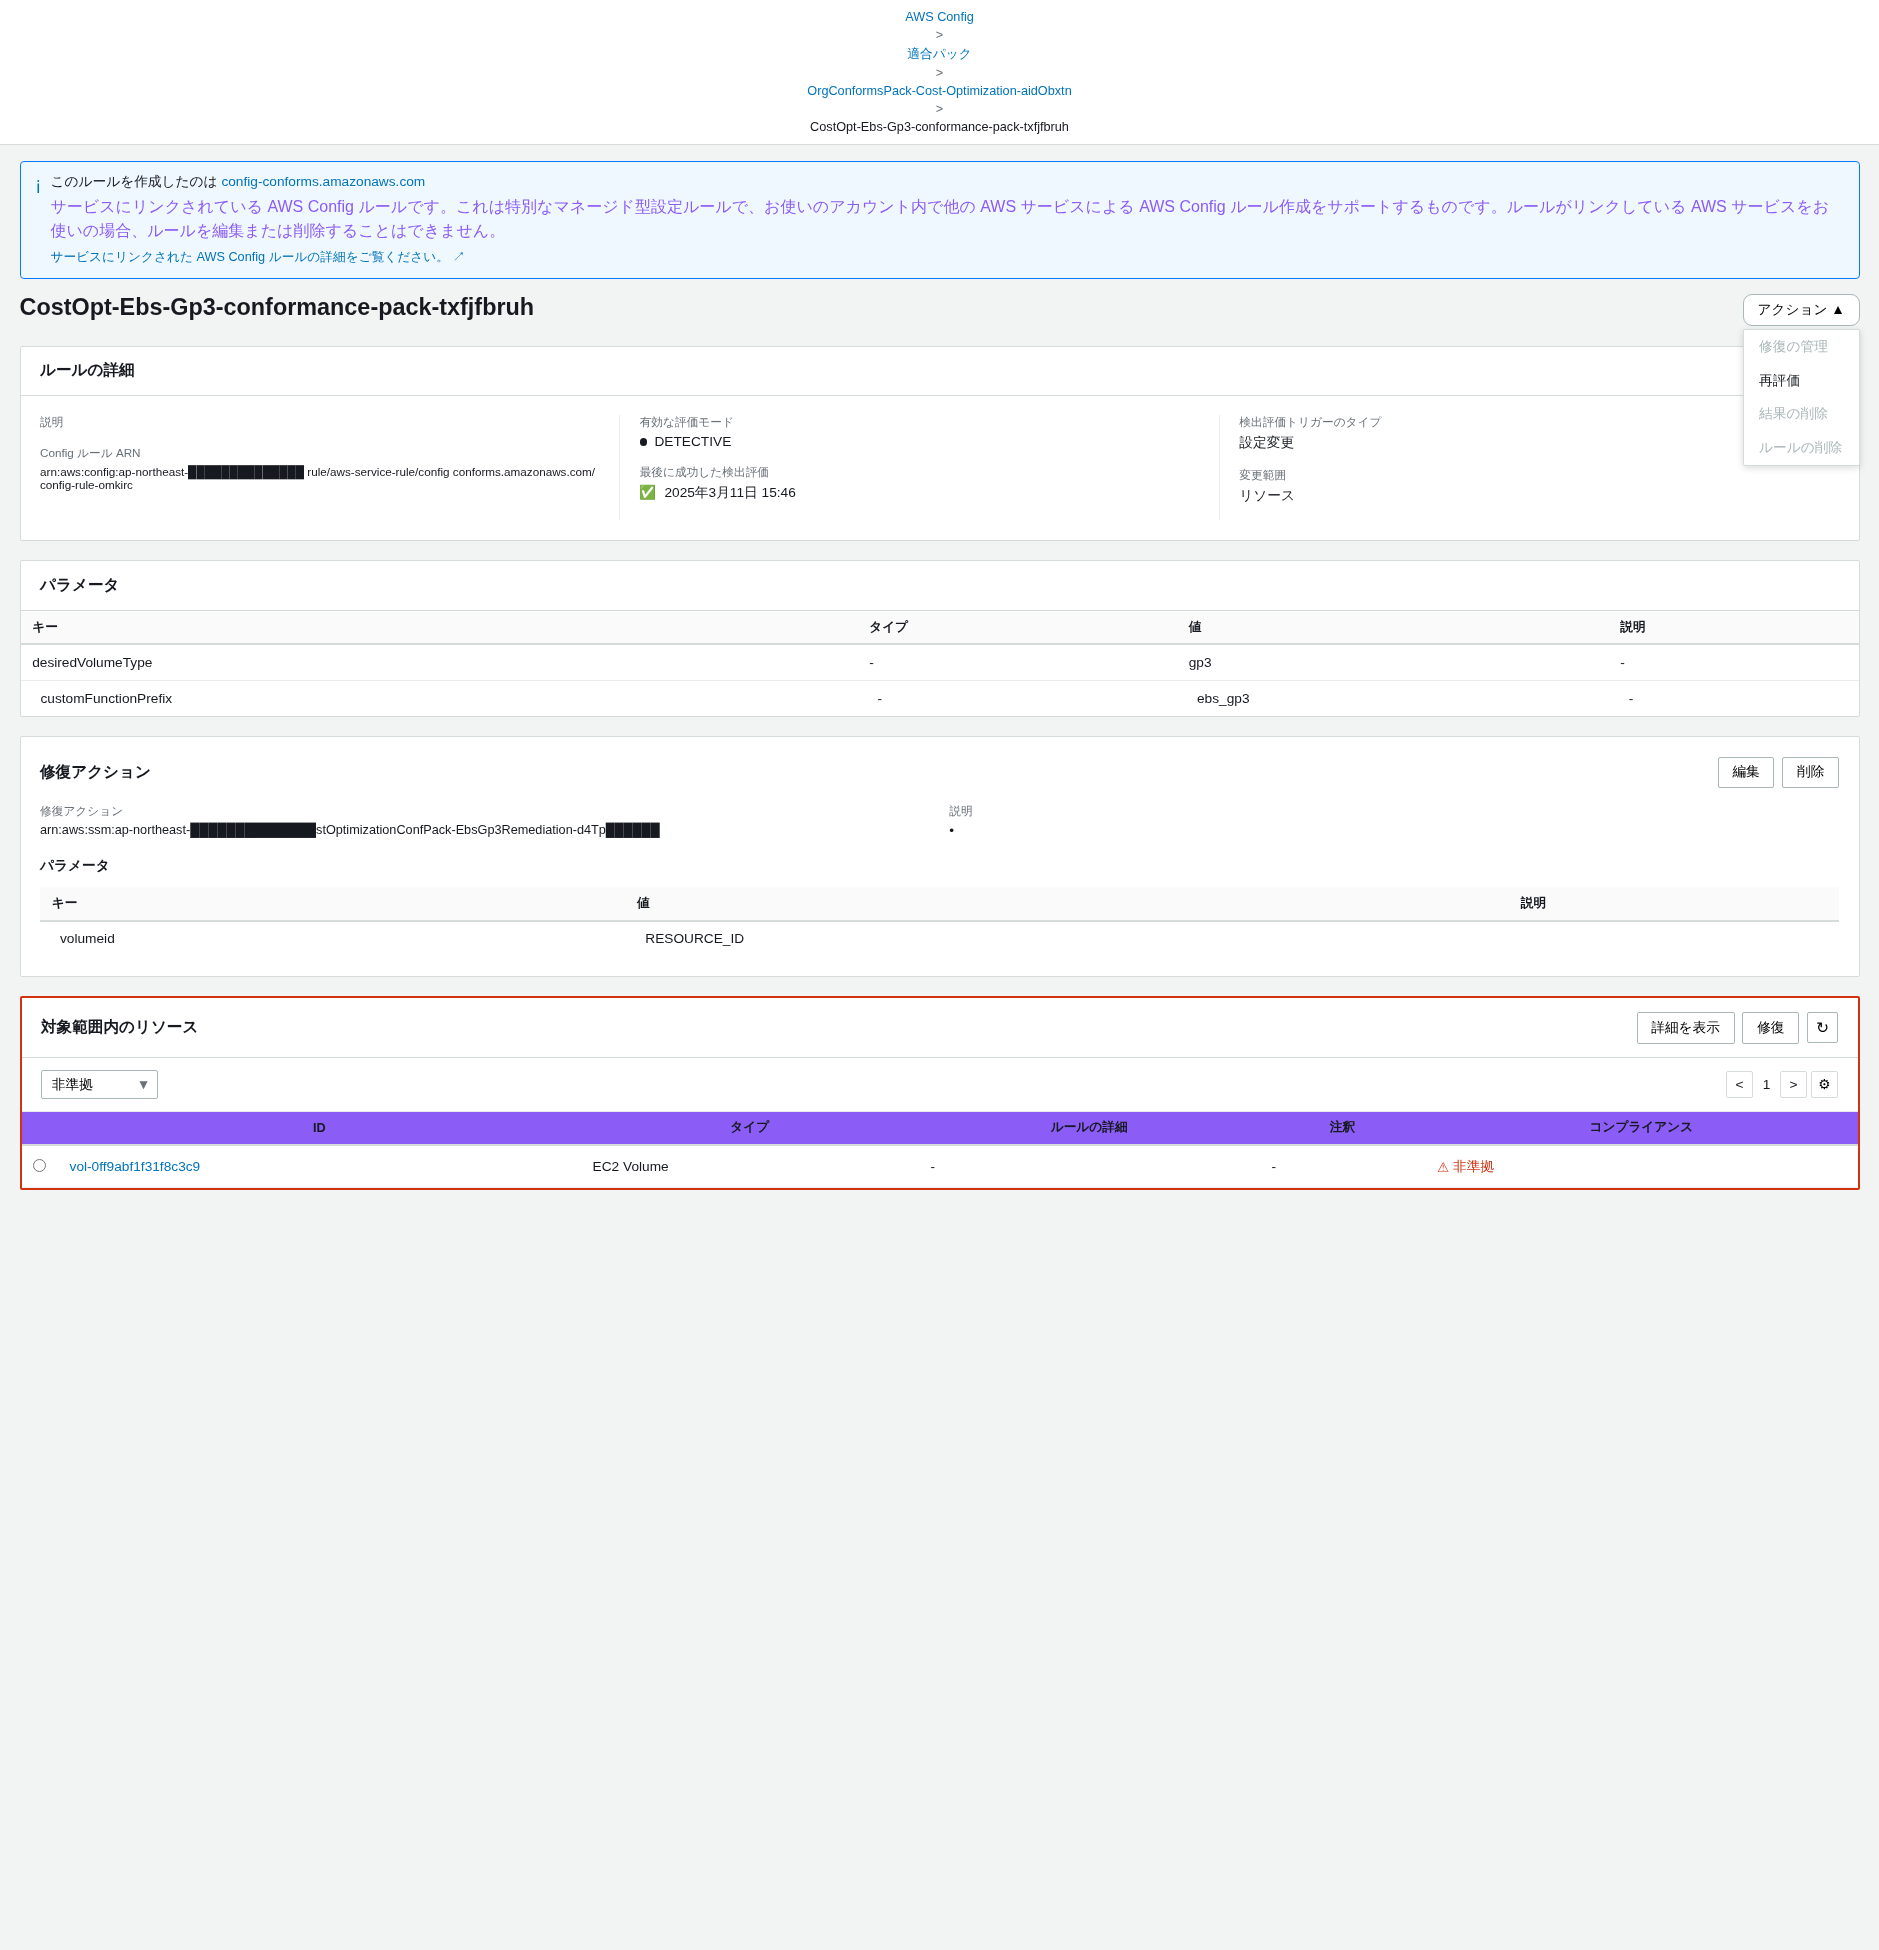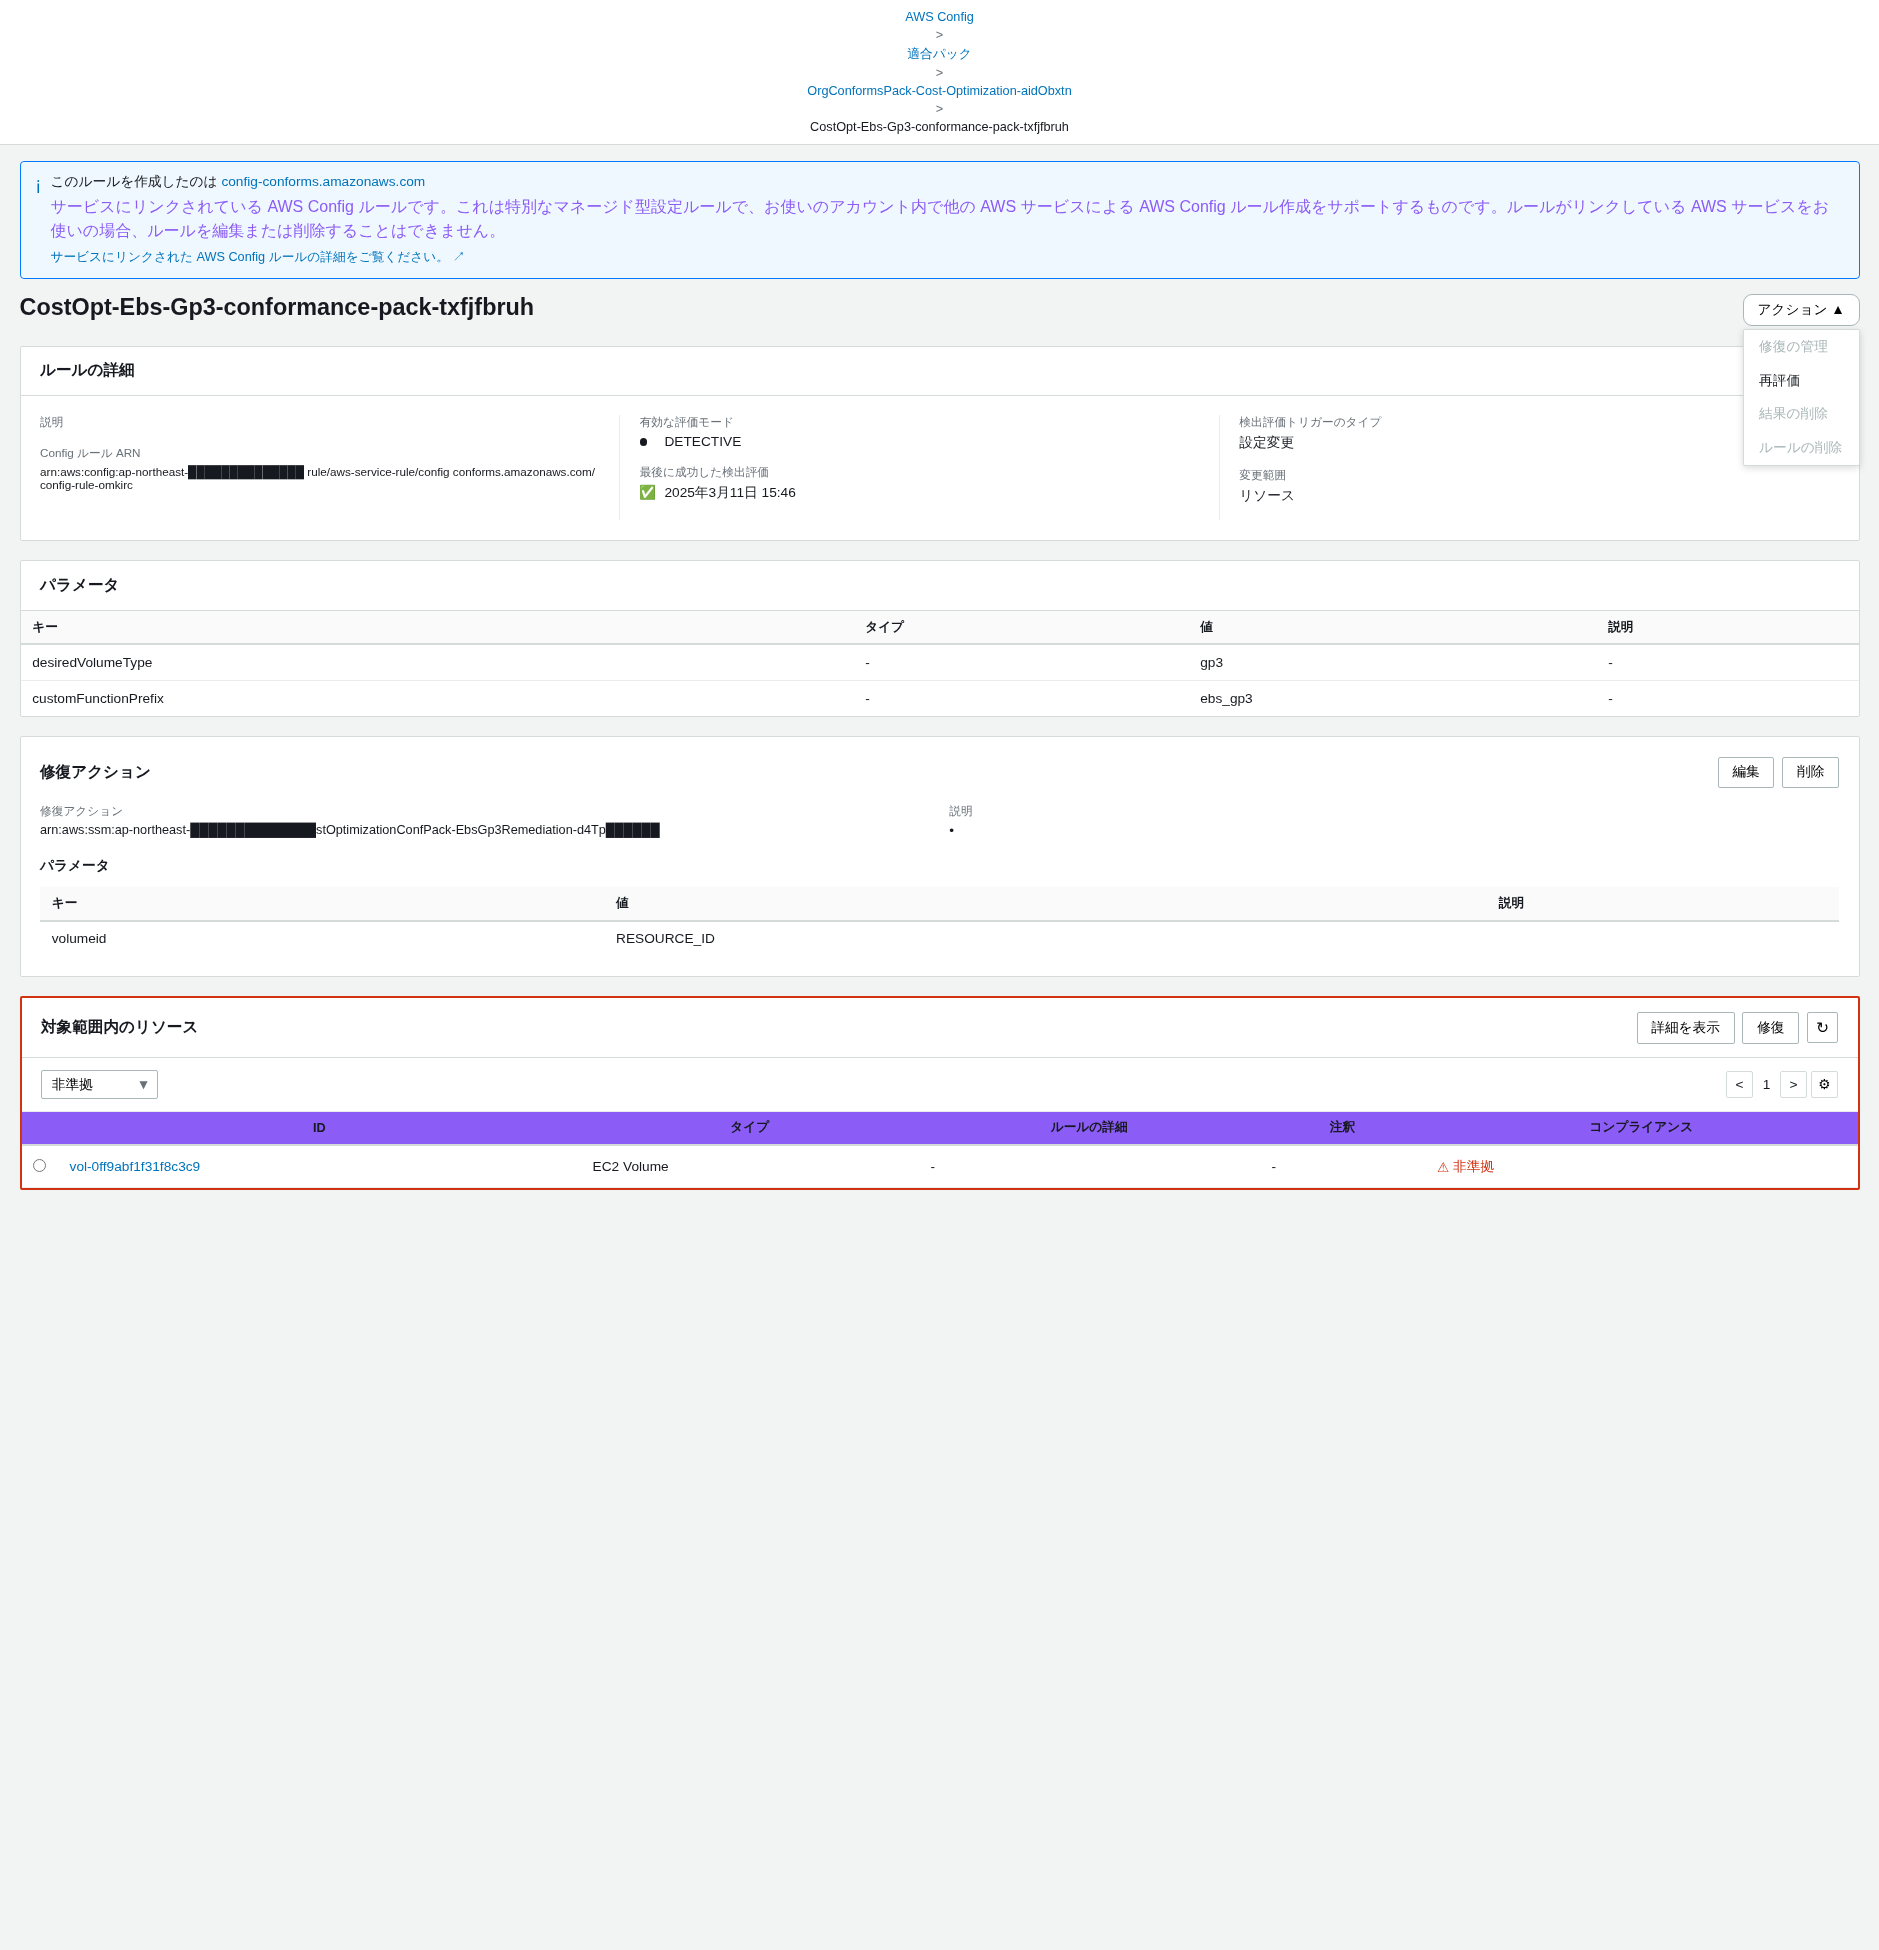--- a/index.html
+++ b/index.html
@@ -141,21 +141,21 @@
       font-size: 11.7px;
       color: #687078;
       margin-bottom: 3.9px;
     }
     .detail-value {
       font-size: 13.7px;
       color: #16191f;
     }
     .detail-value.arn { font-size: 11.7px; word-break: break-all; }
 
-    .bullet-item { display: flex; align-items: center; gap: 17px; margin-bottom: 3.9px; }
+    .bullet-item { display: flex; align-items: center; gap: 7px; margin-bottom: 3.9px; }
     .bullet-dot { width: 7.8px; height: 7.8px; background: #16191f; border-radius: 50%; }
 
     .success-icon { color: #1d8102; margin-right: 3.9px; }
 
     .table-container { width: 100%; }
     .data-table {
       width: 100%;
       border-collapse: collapse;
     }
     .data-table th {
@@ -166,21 +166,21 @@
       color: #16191f;
       border-bottom: 2px solid #d5dbdb;
       background: #fafafa;
     }
     .data-table td {
       padding: 9.8px 11.7px;
       font-size: 13.7px;
       border-bottom: 1px solid #eaeded;
       color: #16191f;
     }
-    .data-table tr:last-child td { border-bottom: none; }
+    .data-table tr:last-child td { border-bottom: none; padding-left: 20px; }
 
     .section-with-actions {
       display: flex;
       align-items: center;
       justify-content: space-between;
       margin-bottom: 15.6px;
     }
     .section-title { font-size: 15.6px; font-weight: 700; }
     .btn-row { display: flex; gap: 7.8px; }
     .btn {

